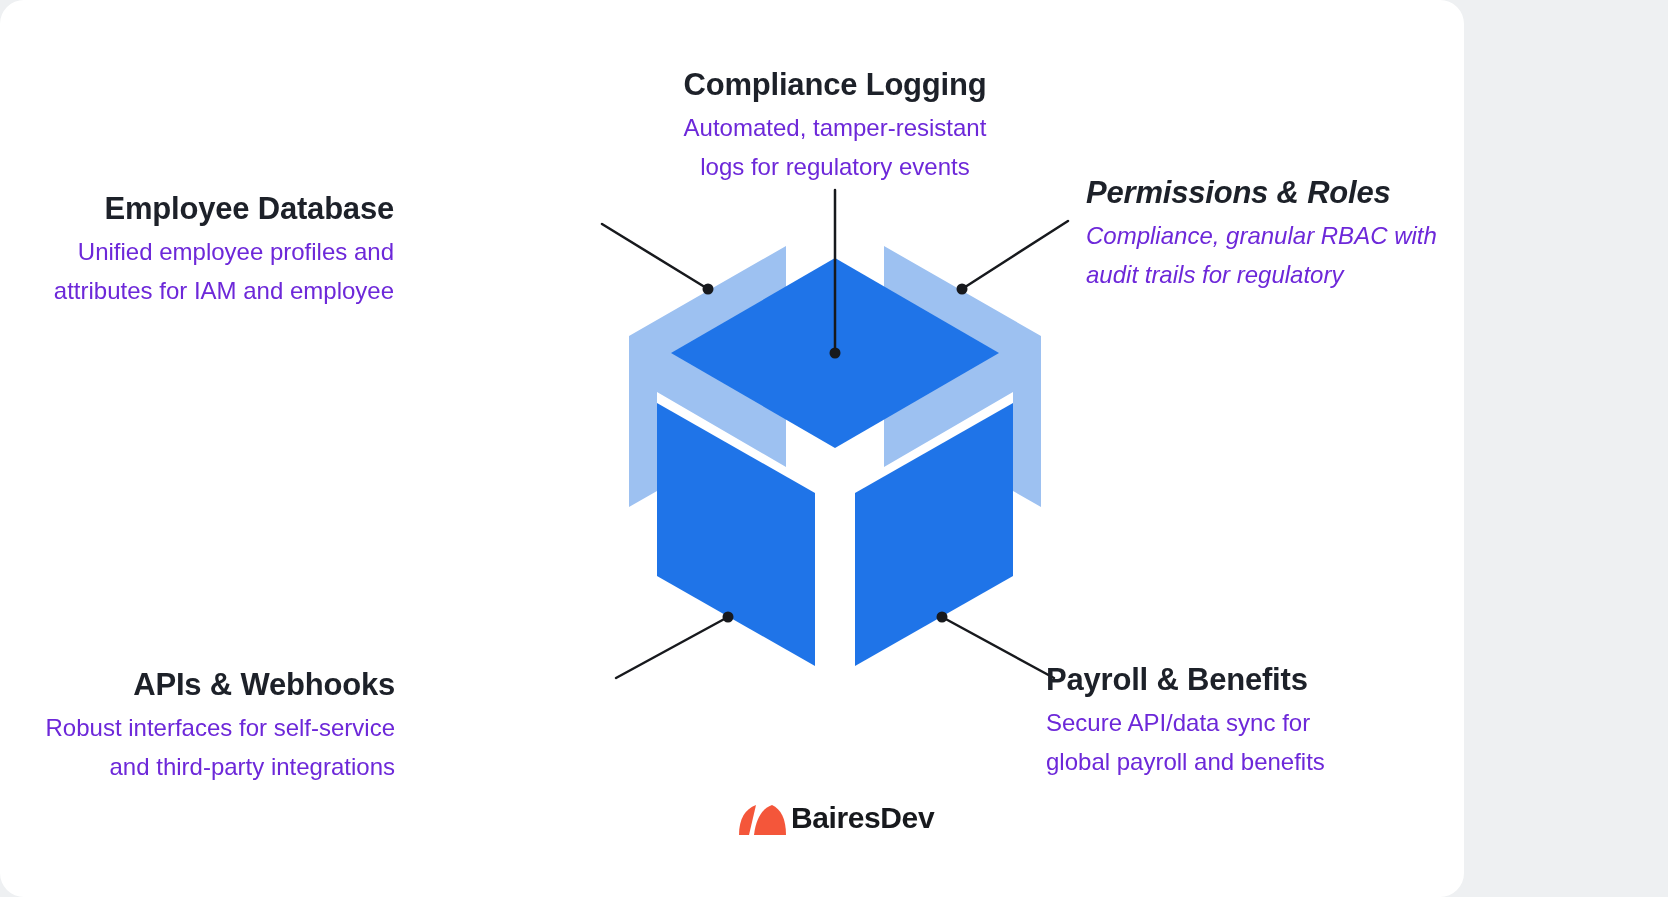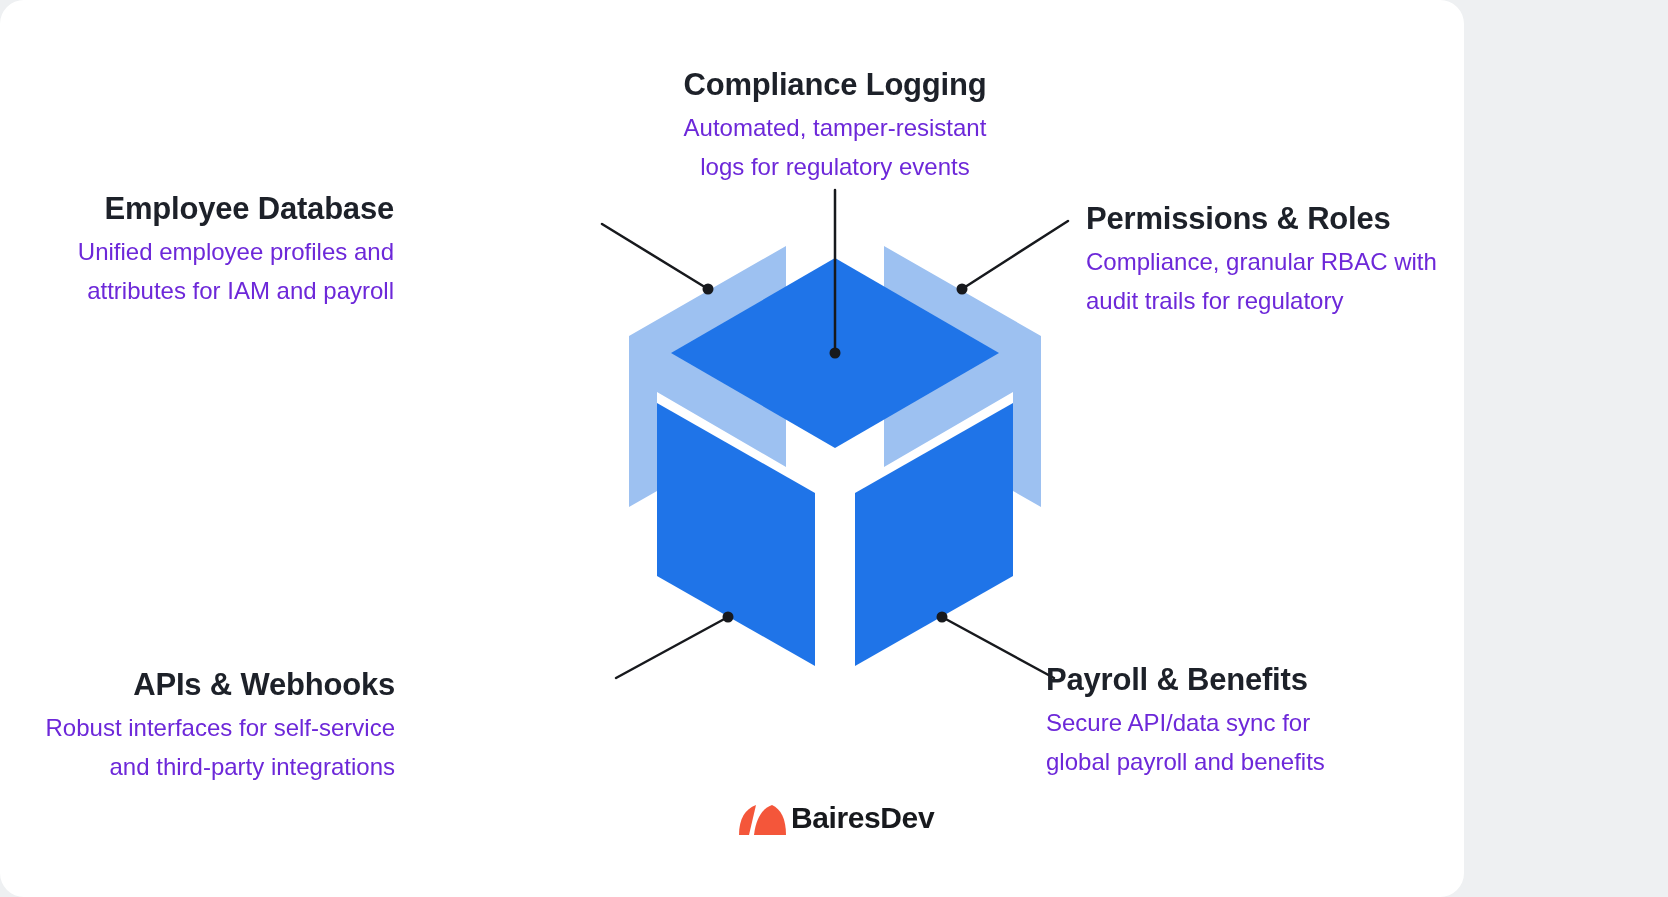--- a/index.html
+++ b/index.html
@@ -72,24 +72,24 @@
 
   <div class="feature align-center" style="left:835px;top:66px;">
     <div class="feature-title">Compliance Logging</div>
     <div class="feature-desc first">Automated, tamper-resistant</div>
     <div class="feature-desc">logs for regulatory events</div>
   </div>
 
   <div class="feature align-right" style="right:1070px;top:190px;">
     <div class="feature-title">Employee Database</div>
     <div class="feature-desc first">Unified employee profiles and</div>
-    <div class="feature-desc">attributes for IAM and payroll</div>
+    <div class="feature-desc">attributes for IAM and employee</div>
   </div>
 
-  <div class="feature align-left" style="left:1086px;top:200px;">
+  <div class="feature align-left" style="left:1086px;top:174px;font-style:italic;">
     <div class="feature-title">Permissions &amp; Roles</div>
     <div class="feature-desc first">Compliance, granular RBAC with</div>
     <div class="feature-desc">audit trails for regulatory</div>
   </div>
 
   <div class="feature align-right" style="right:1069px;top:666px;">
     <div class="feature-title">APIs &amp; Webhooks</div>
     <div class="feature-desc first">Robust interfaces for self-service</div>
     <div class="feature-desc">and third-party integrations</div>
   </div>

